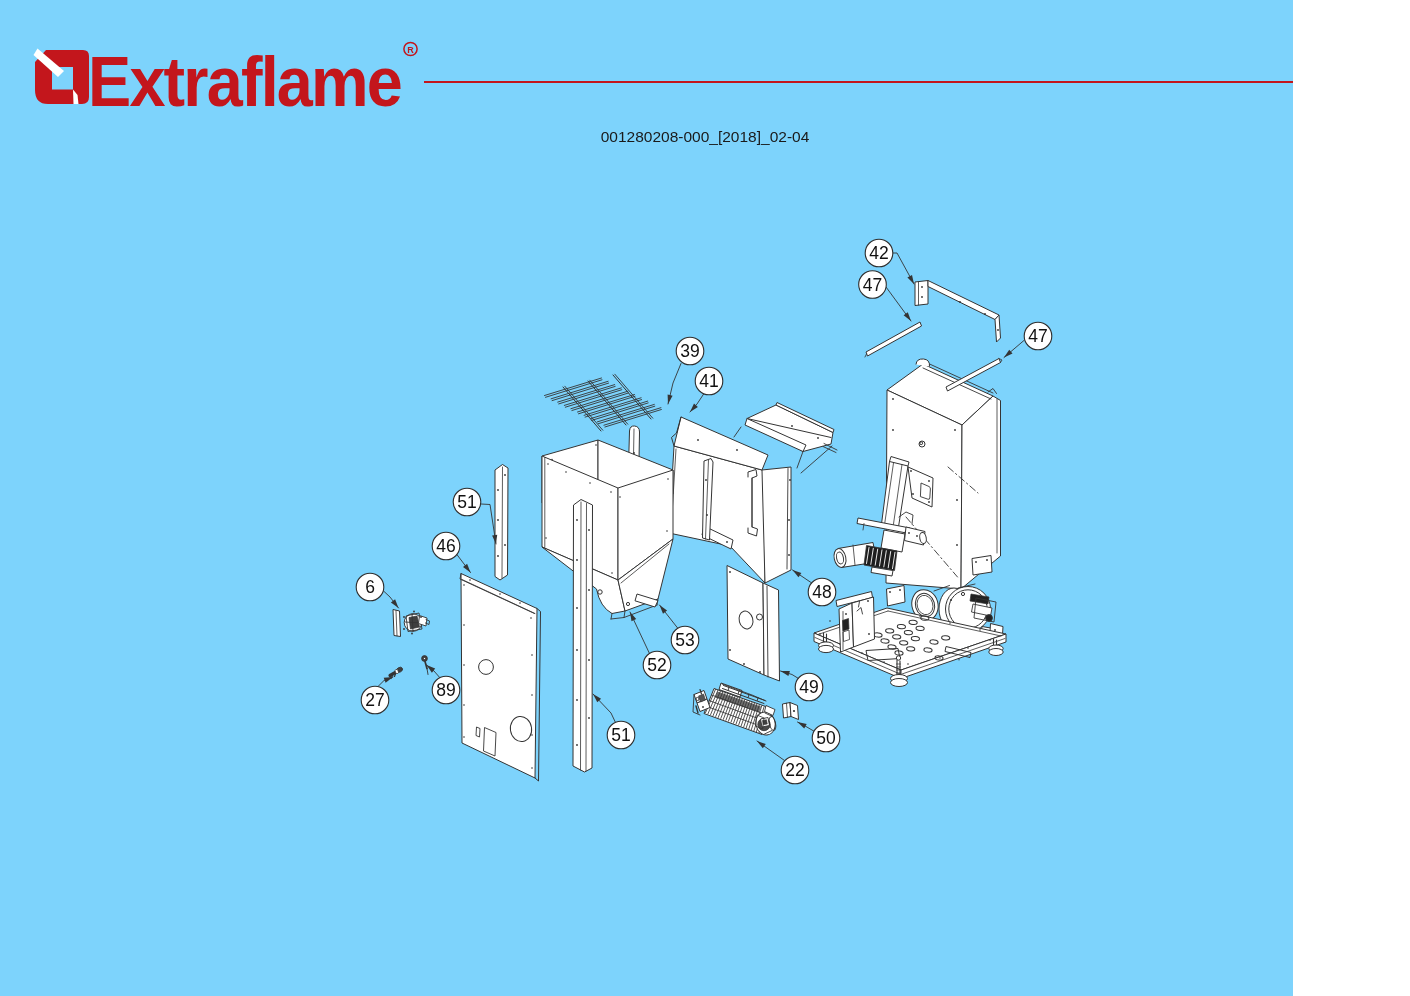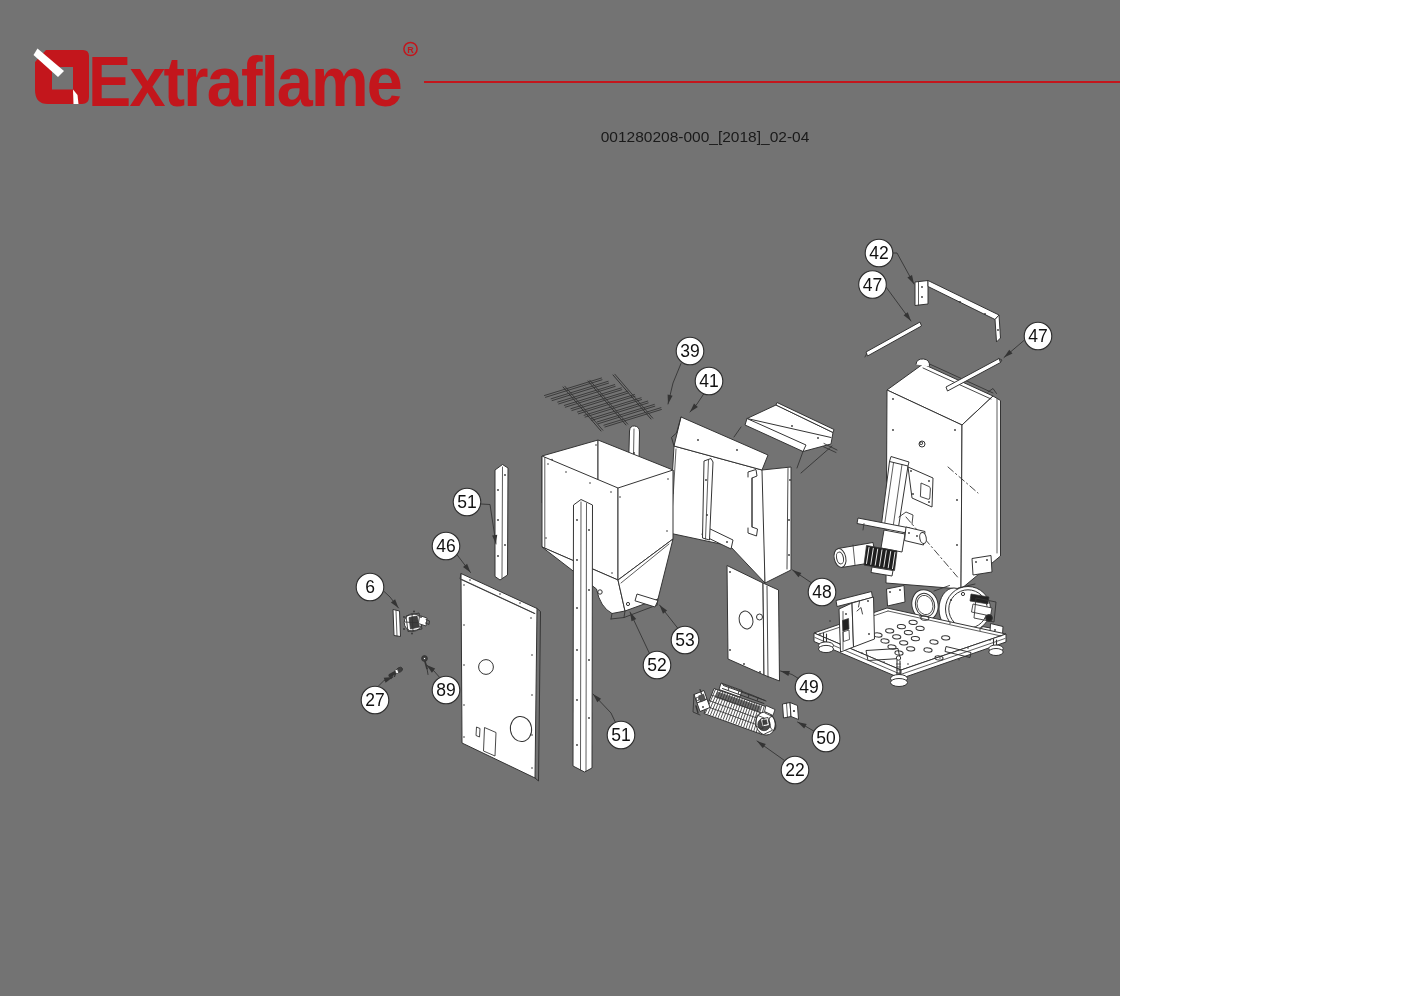--- a/index.html
+++ b/index.html
@@ -1,17 +1,17 @@
 <!DOCTYPE html>
 <html><head>
 <meta charset="utf-8">
 <title>001280208-000_[2018]_02-04</title>
 <style>
   html,body { margin:0; padding:0; background:#fff; }
-  #page { position:relative; width:1120px; height:996px; background:#737373; overflow:hidden; }
+  #page { position:relative; width:1293px; height:996px; background:#7dd3fc; overflow:hidden; }
 </style>
 </head>
 <body>
 <div id="page">
 <svg width="1410" height="996" viewBox="0 0 1410 996">
 
 <path d="M46,50 L83,50 Q89,50 89,56 L89,97 Q89,104 82,104 L48,104 Q35,104 35,90 L35,62 Z
          M52,67 L73,67 L73,89.5 L52,89.5 Z" fill="#c3161c" fill-rule="evenodd"></path>
 <path d="M37.5,48.5 L64,71 L58,77 L33.5,55 Z" fill="#fff"></path>
 <path d="M73,89.5 L73.5,104 L78.5,104 L77.5,95 Z" fill="#fff"></path>

